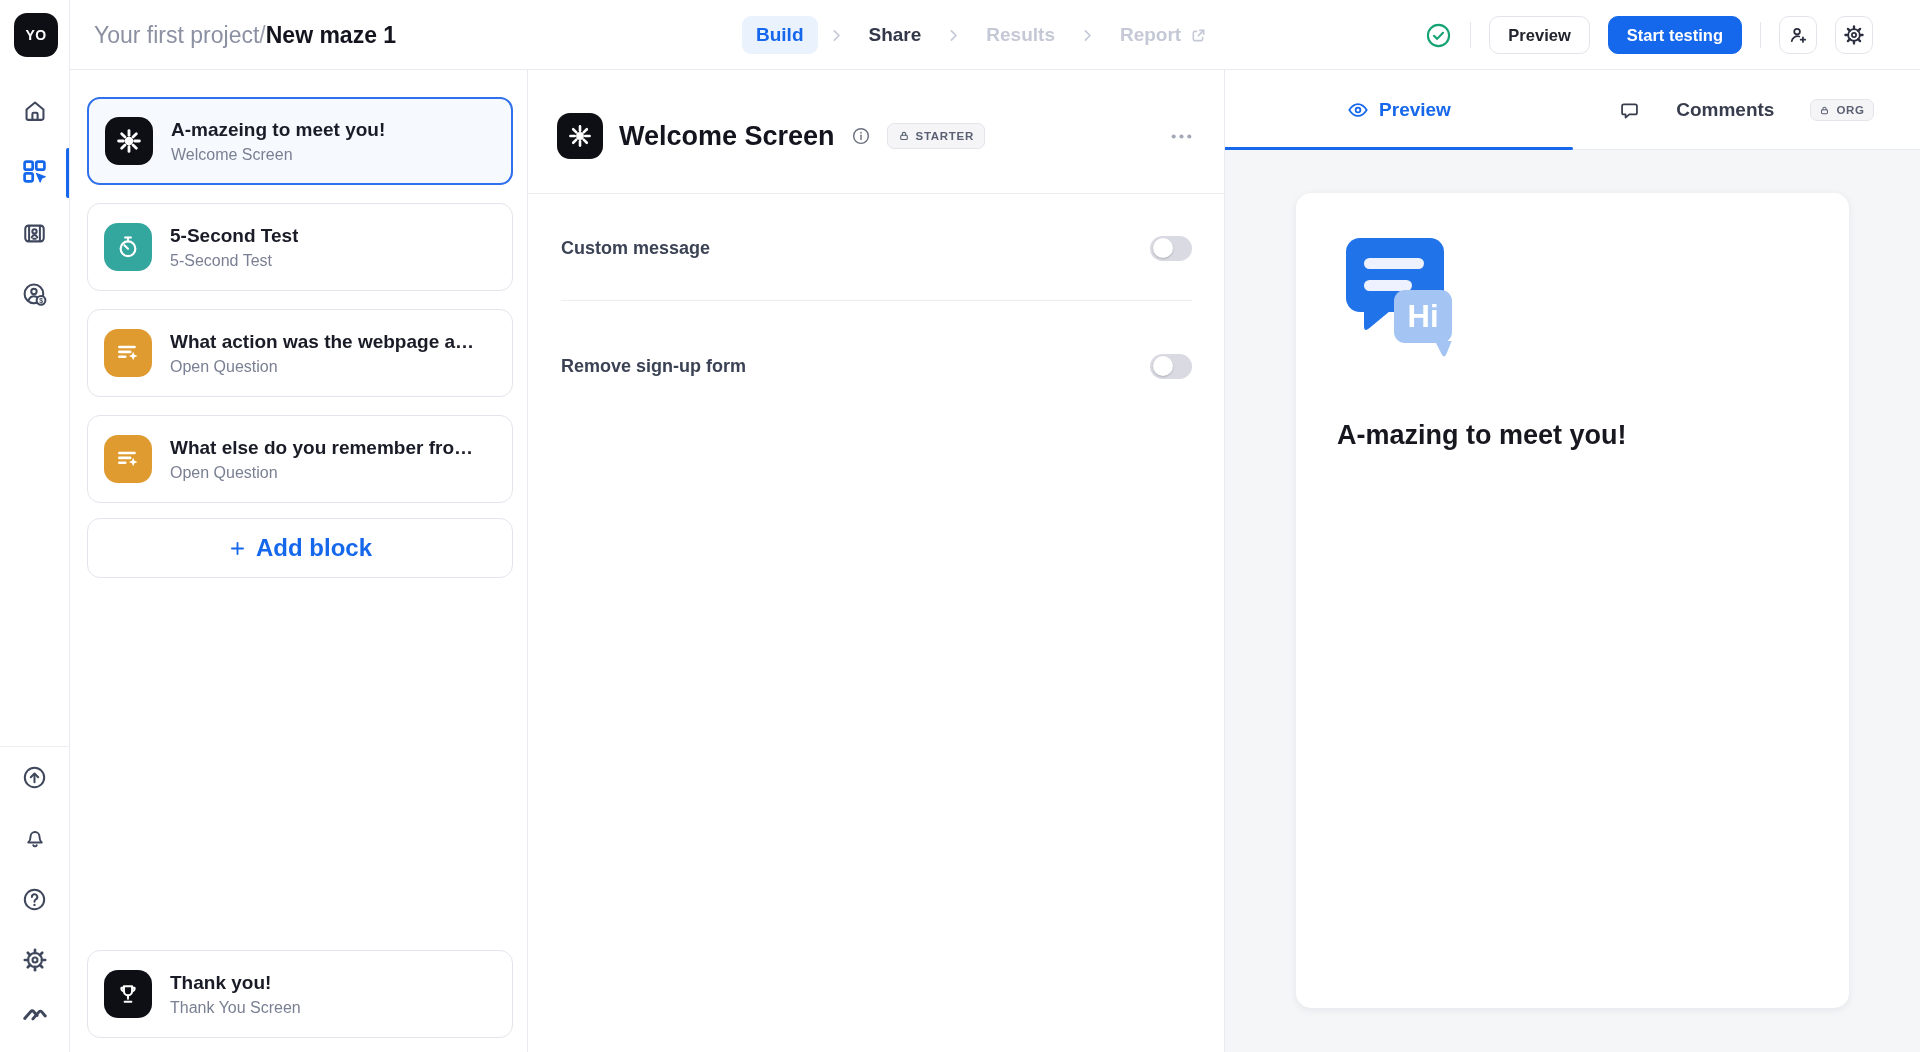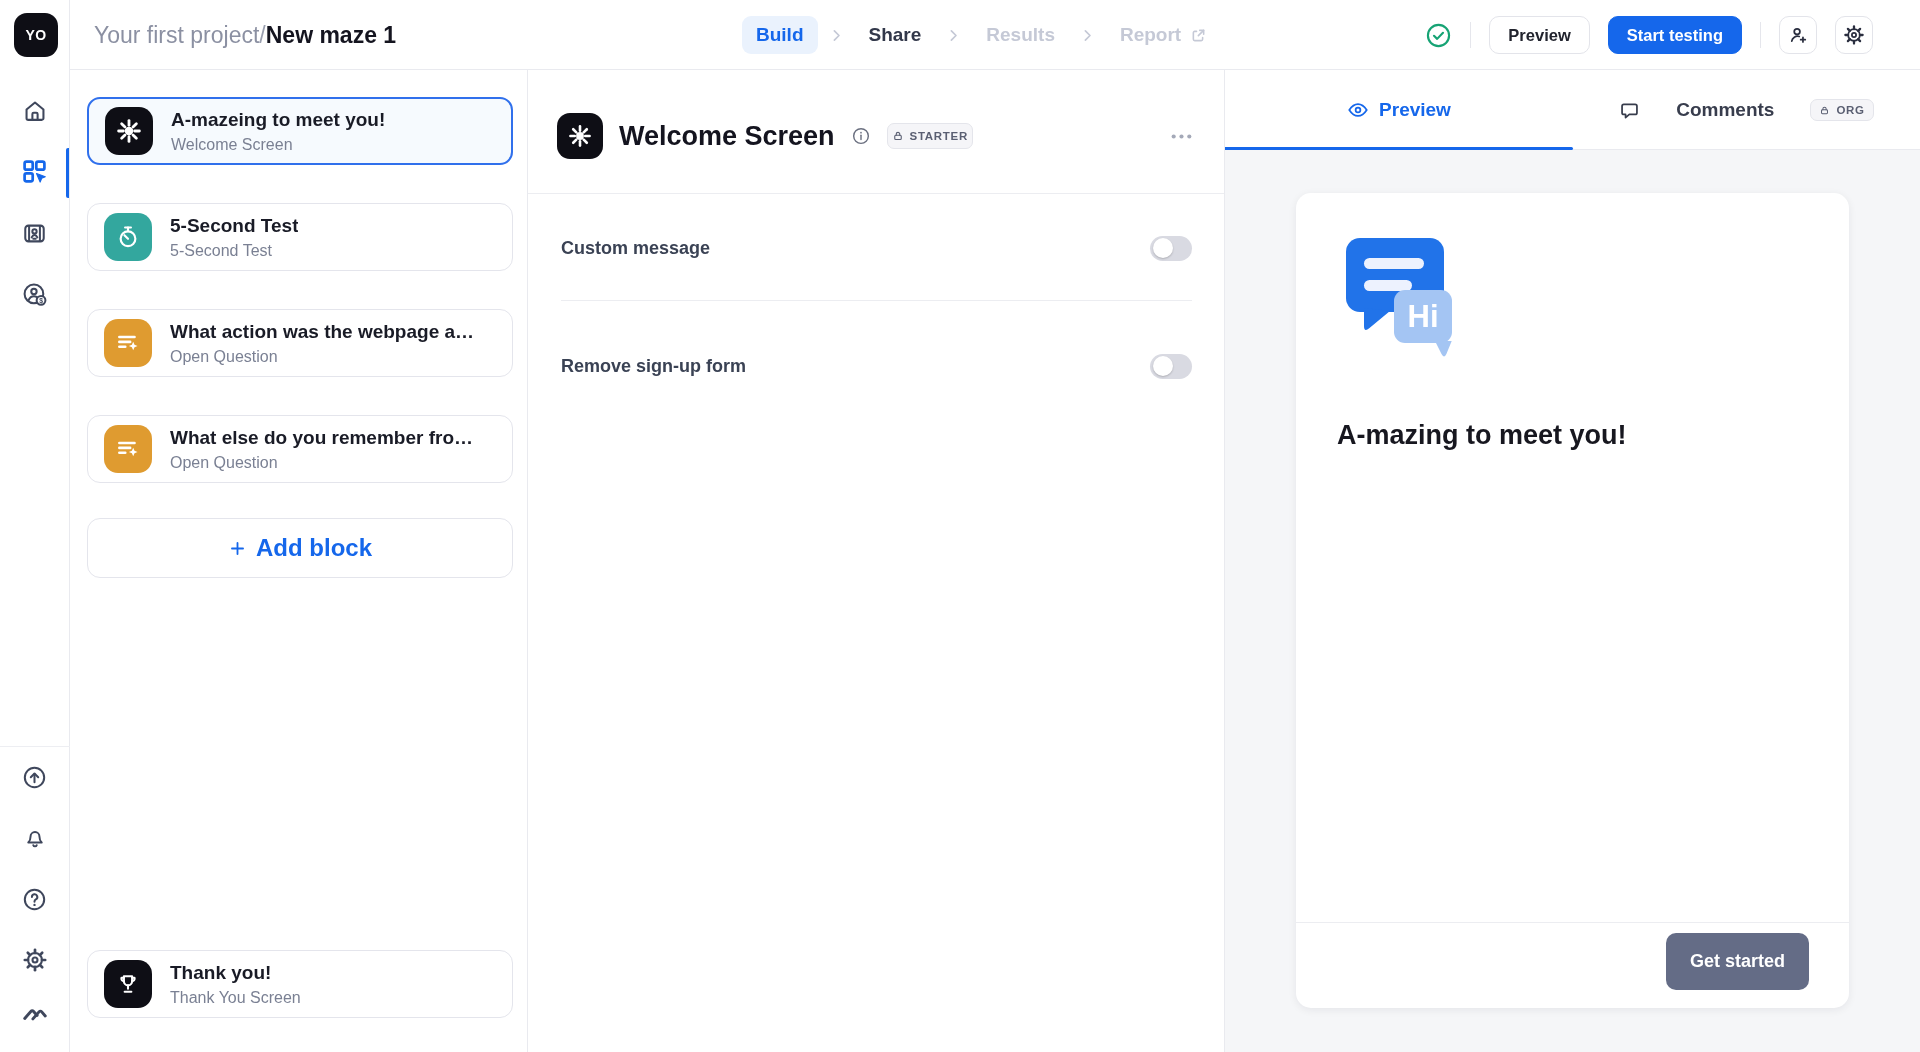--- a/index.html
+++ b/index.html
@@ -35,41 +35,41 @@
 
   
   .rail { position:absolute; left:0; top:0; width:70px; height:1052px; background:#fff; border-right:1px solid #E9EAEF; }
   .rail-item { position:absolute; left:50%; transform:translate(-50%,-50%); width:40px; height:40px;
     display:flex; align-items:center; justify-content:center; cursor:pointer; }
   .rail-divider { position:absolute; left:0; top:746px; width:70px; height:1px; background:#EDEEF2; }
   .rail-active-bar { position:absolute; right:0; top:148px; width:3px; height:50px; background:#1567EB; border-radius:2px 0 0 2px; }
 
   
   .blocks-panel { position:absolute; left:70px; top:70px; width:458px; height:982px; background:#fff; border-right:1px solid #E9EAEF; }
-  .block-card { position:absolute; left:17px; width:426px; height:68px; background:#fff;
+  .block-card { position:absolute; left:17px; width:426px; height:88px; background:#fff;
     border:1px solid #E4E5EC; border-radius:13px; display:flex; align-items:center; padding:0 16px; gap:18px; cursor:pointer; }
   .block-card.selected { border:2px solid #3070EC; background:#F6FAFE; }
   .block-icon { width:48px; height:48px; border-radius:14px; flex:0 0 48px; display:flex; align-items:center; justify-content:center; }
   .bi-black { background:#0E0E15; }
   .bi-teal { background:#33A79E; }
   .bi-orange { background:#DF9B30; }
   .block-texts { min-width:0; }
   .block-title { font-size:19px; font-weight:600; color:#191B26; white-space:nowrap; overflow:hidden; text-overflow:ellipsis; }
   .block-sub { font-size:16px; color:#7A8093; margin-top:5px; }
   .add-block { position:absolute; left:17px; top:448px; width:426px; height:60px; background:#fff;
     border:1px solid #E4E5EC; border-radius:13px; display:flex; align-items:center; justify-content:center; gap:9px; cursor:pointer; }
   .add-block span { color:#1567EB; font-weight:700; font-size:24px; }
 
   
   .editor { position:absolute; left:528px; top:70px; width:697px; height:982px; background:#fff; border-right:1px solid #E9EAEF; }
   .editor-header { position:absolute; left:29px; top:43px; right:30px; height:46px; display:flex; align-items:center; gap:16px; }
   .editor-icon { width:46px; height:46px; border-radius:13px; background:#0E0E15; display:flex; align-items:center; justify-content:center; }
   .editor-title { font-size:27px; font-weight:700; color:#14141F; }
   .badge { display:flex; align-items:center; gap:6px; background:#F5F5F8; border:1px solid #E4E5EB;
-    border-radius:7px; padding:6px 4px; font-size:11.5px; font-weight:700; letter-spacing:.7px; color:#5A5F72; }
+    border-radius:7px; padding:6px 10px; font-size:11.5px; font-weight:700; letter-spacing:.7px; color:#5A5F72; }
   .editor-hdiv { position:absolute; left:0; top:123px; width:100%; height:1px; background:#ECEDF1; }
   .editor-menu { margin-left:auto; cursor:pointer; display:flex; align-items:center; }
   .setting-row { position:absolute; left:33px; right:32px; height:40px; display:flex; align-items:center; justify-content:space-between; }
   .setting-label { font-size:18px; font-weight:700; color:#3A4254; }
   .setting-div { position:absolute; left:33px; right:32px; top:230px; height:1px; background:#ECEDF1; }
   .toggle { width:42px; height:25px; border-radius:13px; background:#D9DAE2; position:relative; cursor:pointer; flex:0 0 42px; }
   .toggle .knob { position:absolute; left:2.5px; top:2.5px; width:20px; height:20px; border-radius:50%; background:#fff; box-shadow:0 1px 2px rgba(0,0,0,.2); }
 
   
   .preview-panel { position:absolute; left:1225px; top:70px; width:695px; height:982px; background:#F5F6F8; }
@@ -423,19 +423,16 @@
           <rect x="6" y="6" width="98" height="74" rx="14" fill="#2173E9"></rect>
           <path d="M24 76 v18 q0 6.5 5.2 2.2 L50 79 Z" fill="#2173E9"></path>
           <rect x="24" y="26" width="60" height="11" rx="5.5" fill="#EDF2FE"></rect>
           <rect x="24" y="48" width="48" height="11" rx="5.5" fill="#EDF2FE"></rect>
           <rect x="54" y="58" width="58" height="53" rx="11" fill="#A4C5F3"></rect>
           <path d="M95 109 l6.5 13 q2.6 5 5 -.3 l5.2 -12.7 Z" fill="#A4C5F3"></path>
           <text x="83" y="95" text-anchor="middle" font-size="31" font-weight="bold" fill="#FFFFFF">Hi</text>
         </svg>
       </div>
       <h2 class="pv-heading">A-mazing to meet you!</h2>
-      <div class="pv-footer">
-        <div class="btn-cta">Get started</div>
-      </div>
     </div>
   </section>
 
 </div>
 
 </body></html>

